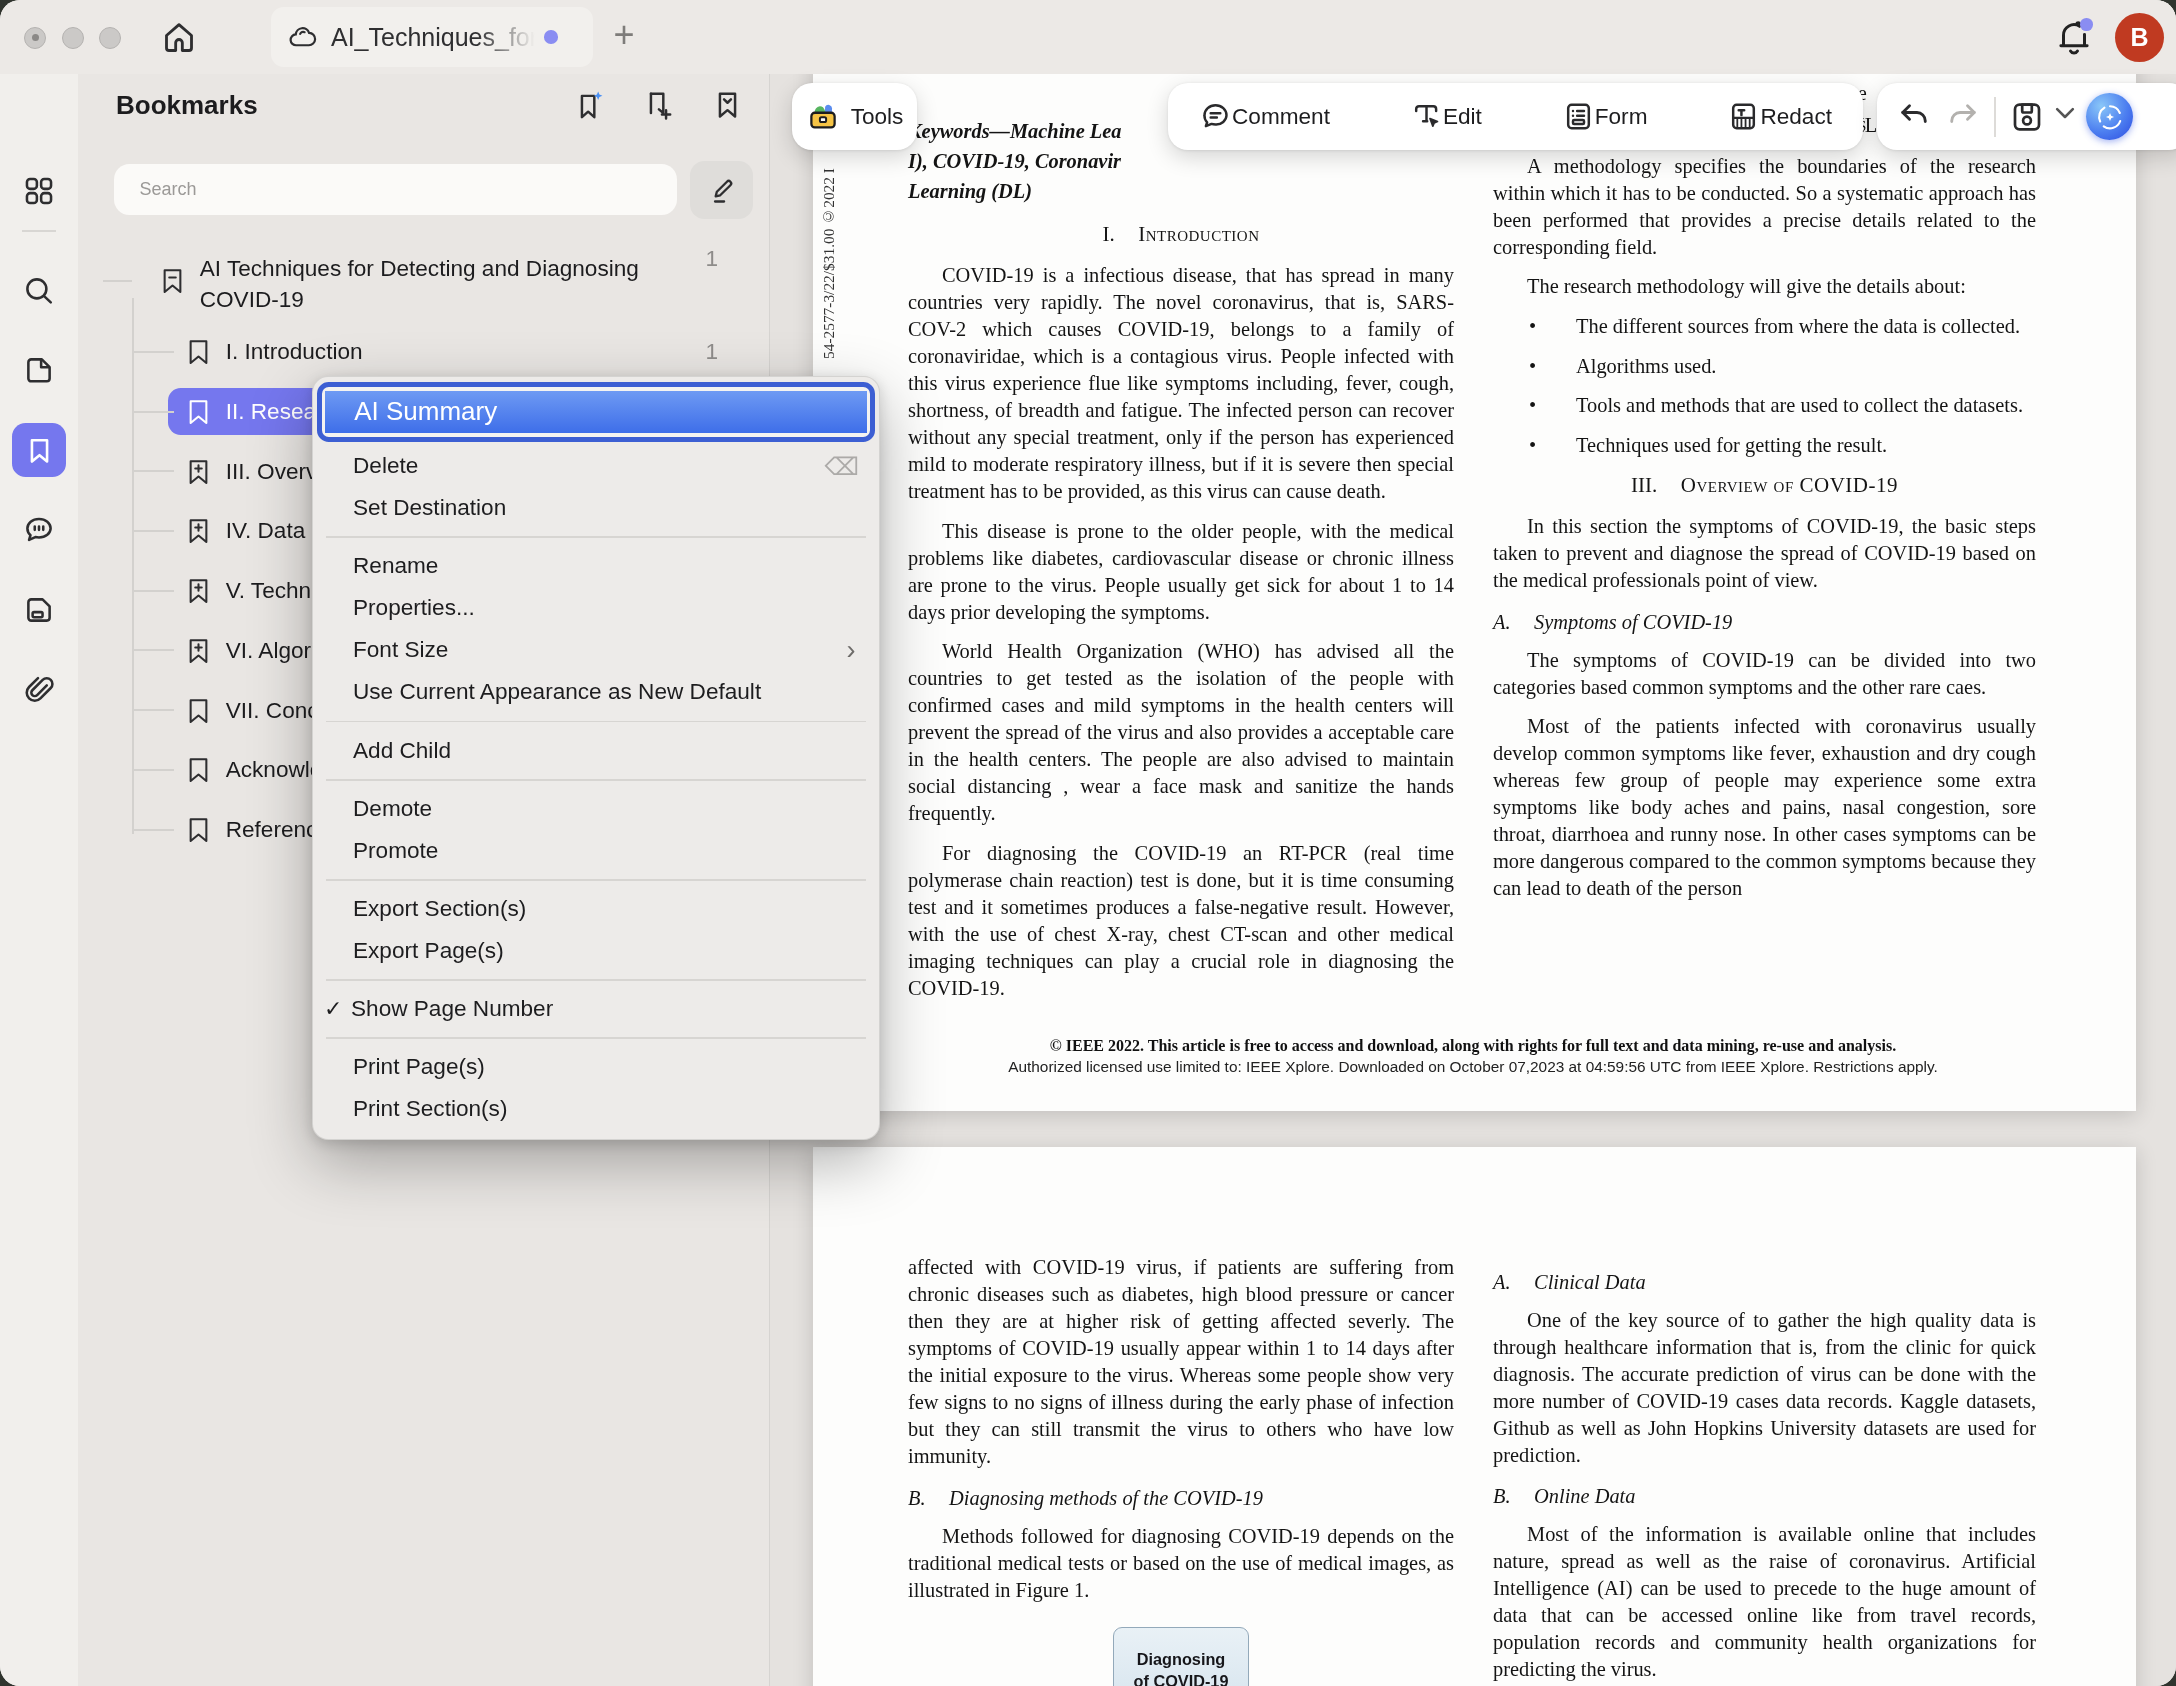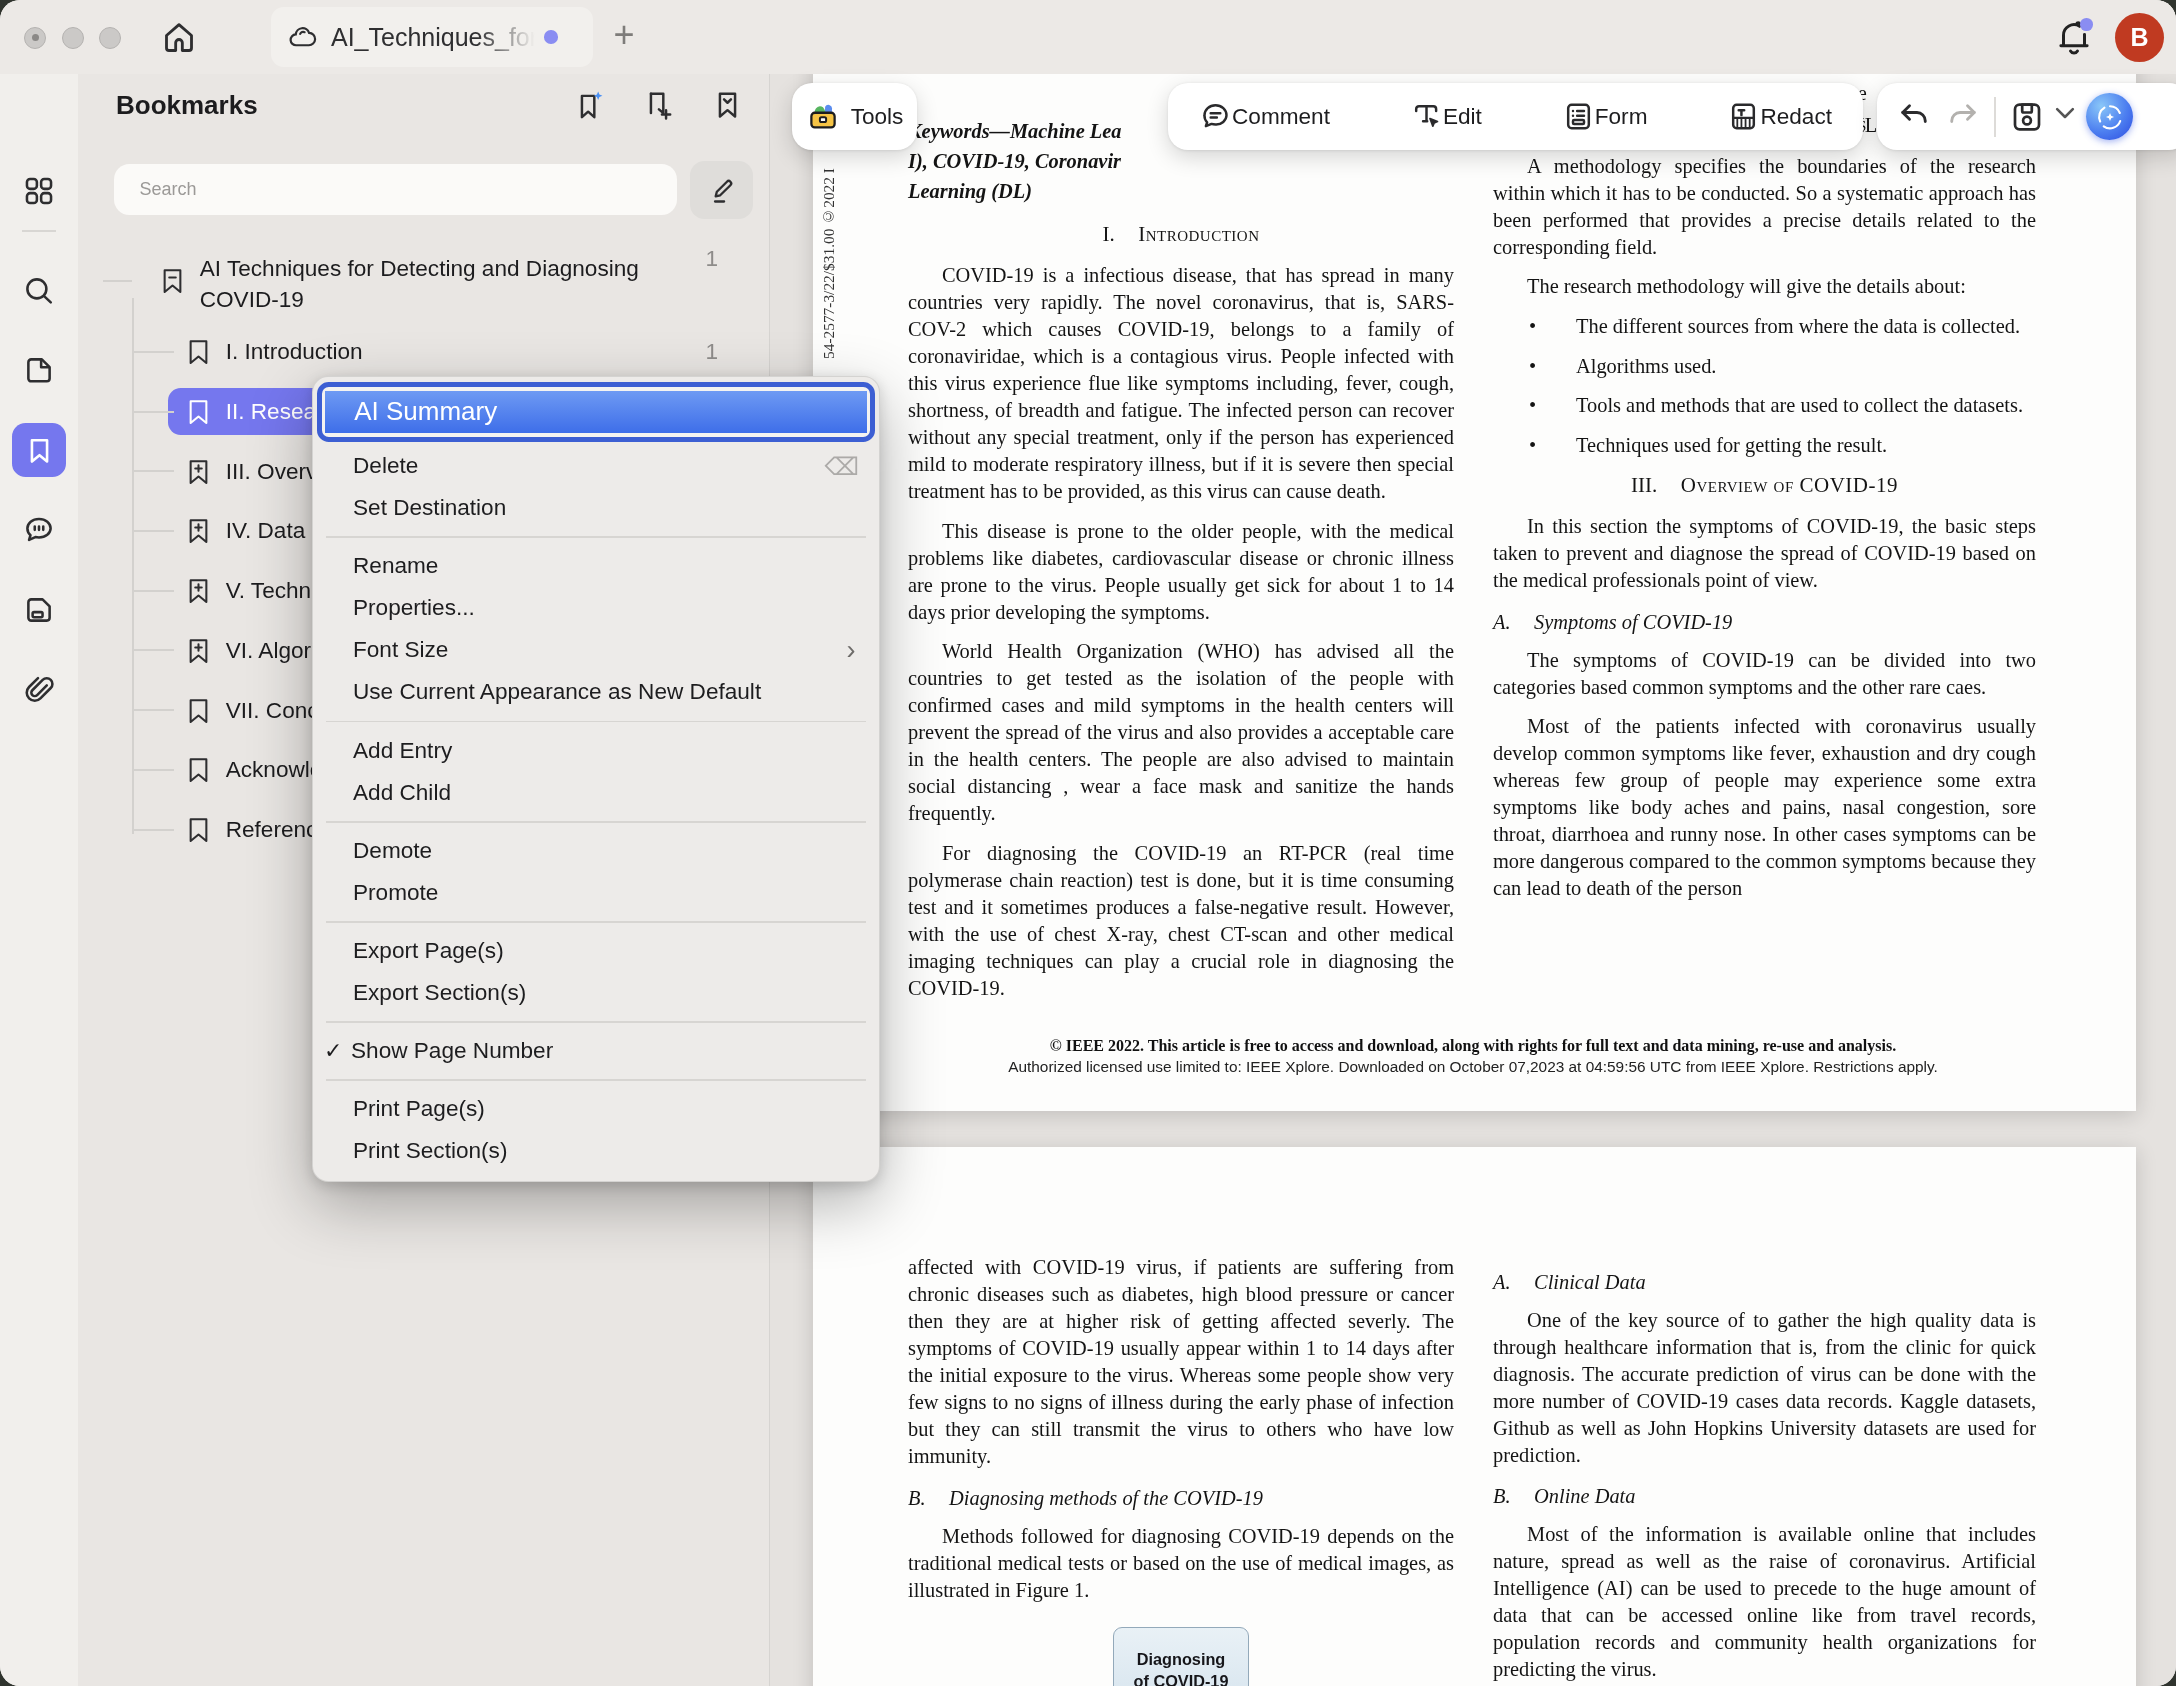--- a/index.html
+++ b/index.html
@@ -541,48 +541,43 @@
     <span class="trail chev">›</span>
   </div>
       <div class="mi">
 
     <span class="mi-label">Use Current Appearance as New Default</span>
 
   </div>
       <div class="msep"></div>
       <div class="mi">
 
-    <span class="mi-label">Add Entry</span>
-
-  </div>
-      <div class="mi">
-
     <span class="mi-label">Add Child</span>
 
   </div>
       <div class="msep"></div>
       <div class="mi">
 
     <span class="mi-label">Demote</span>
 
   </div>
       <div class="mi">
 
     <span class="mi-label">Promote</span>
 
   </div>
       <div class="msep"></div>
       <div class="mi">
 
+    <span class="mi-label">Export Section(s)</span>
+
+  </div>
+      <div class="mi">
+
     <span class="mi-label">Export Page(s)</span>
-
-  </div>
-      <div class="mi">
-
-    <span class="mi-label">Export Section(s)</span>
 
   </div>
       <div class="msep"></div>
       <div class="mi">
     <span class="check">✓</span>
     <span class="mi-label">Show Page Number</span>
 
   </div>
       <div class="msep"></div>
       <div class="mi">

